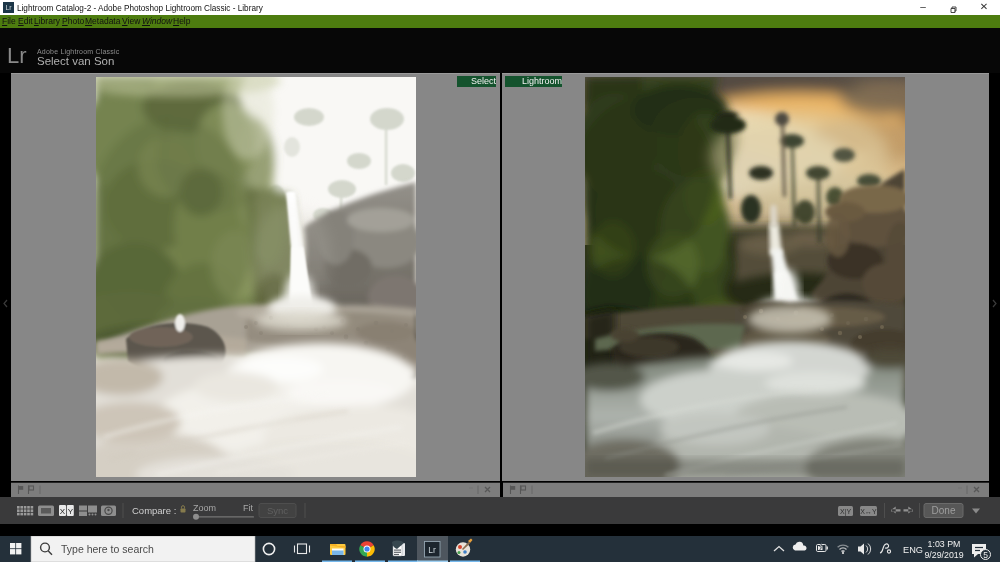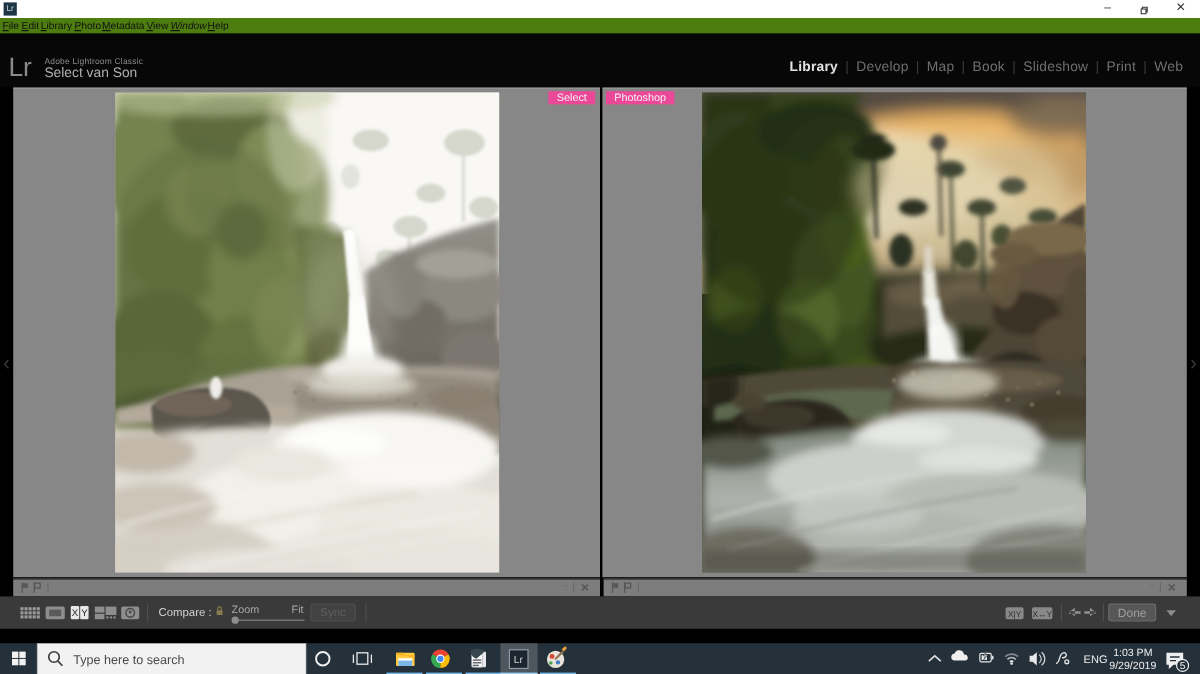--- a/index.html
+++ b/index.html
@@ -20,34 +20,35 @@
   #lrlogo{left:7px;top:45px;font-size:22px;color:#8a8a8a;line-height:22px;}
   #lrsub{left:37px;top:48px;font-size:7px;color:#8e8e8e;letter-spacing:0.2px;}
   #lrname{left:37px;top:55px;font-size:11.5px;color:#b0b0b0;}
   #modules{right:14px;top:50px;font-size:11.5px;color:#6f6f6f;letter-spacing:0.2px;}
   #modules b{color:#e4e4e4;font-weight:bold;}
   #modules span.sep{color:#3c3c3c;padding:0 6px;}
   
   #content{left:0;top:73px;width:1000px;height:409px;background:#000;}
   #paneL{left:11px;top:0px;width:489px;height:408px;background:#878787;border-top:1px solid #9a9a9a;}
   #paneR{left:502px;top:0px;width:487px;height:408px;background:#878787;border-top:1px solid #9a9a9a;}
-  .chip{position:absolute;top:3px;height:11px;background:#ec4899;color:#f2f2f2;font-size:9px;line-height:11px;text-align:center;}
+  .chip{position:absolute;top:3px;height:11px;background:#14532d;color:#f2f2f2;font-size:9px;line-height:11px;text-align:right;}
   
   .fsbar{top:409px;height:15px;background:#7d7d7d;border-top:1px solid #252525;}
   
   #toolbar{left:0px;top:497px;width:1000px;height:27px;background:#3a3a3b;}
   
   #taskbar{left:0;top:536px;width:1000px;height:26px;background:#24303a;}
 </style>
 </head>
 <body>
 <div id="stage">
 
   <div class="abs" id="titlebar"></div>
   <div class="abs" id="titleicon">Lr</div>
+  <div class="abs" id="titletext">Lightroom Catalog-2 - Adobe Photoshop Lightroom Classic - Library</div>
   <div class="abs wbtn" style="left:916px;font-size:10px;line-height:13px;">–</div>
   <div class="abs wbtn" style="left:946px;"><svg width="8" height="8" style="margin-top:3px" viewBox="0 0 8 8">
         <path d="M2 2.5h4v4H2z M3 2.5V1h4v4H5.6" fill="none" stroke="#333" stroke-width="0.9"></path>
       </svg></div>
   <div class="abs wbtn" style="left:977px;font-size:10px;line-height:14px;">✕</div>
 
   <div class="abs" id="menubar">
     <span class="menu" style="left:2px;"><u>F</u>ile</span>
     <span class="menu" style="left:18px;"><u>E</u>dit</span>
     <span class="menu" style="left:34px;"><u>L</u>ibrary</span>
@@ -55,27 +56,26 @@
     <span class="menu" style="left:85px;"><u>M</u>etadata</span>
     <span class="menu" style="left:122px;text-align:right;"><u>V</u>iew</span>
     <span class="menu" style="left:142px;font-style:italic;"><u>W</u>indow</span>
     <span class="menu" style="left:173px;text-align:right;"><u>H</u>elp</span>
   </div>
 
   <div class="abs" id="lrheader"></div>
   <div class="abs" id="lrlogo">Lr</div>
   <div class="abs" id="lrsub">Adobe Lightroom Classic</div>
   <div class="abs" id="lrname">Select van Son</div>
-  <div class="abs" id="modules"><b>Library</b><span class="sep">|</span>Develop<span class="sep">|</span>Map<span class="sep">|</span>Book<span class="sep">|</span>Slideshow<span class="sep">|</span>Print<span class="sep">|</span>Web</div>
 
   <div class="abs" id="content">
     <div class="abs" id="paneL"></div>
     <div class="abs" id="paneR"></div>
     <div class="abs chip" style="left:457px;width:39px;">Select</div>
-    <div class="abs chip" style="left:505px;width:57px;">Photoshop</div>
+    <div class="abs chip" style="left:505px;width:57px;">Lightroom</div>
     <svg class="abs" id="photoL" style="left:96px;top:4px;" width="320" height="400" viewBox="0 0 320 400">
       <defs>
         <filter id="b1" x="-20%" y="-20%" width="140%" height="140%">
             <feGaussianBlur stdDeviation="1.2"></feGaussianBlur>
           </filter>
         <filter id="b2" x="-20%" y="-20%" width="140%" height="140%">
             <feGaussianBlur stdDeviation="2.5"></feGaussianBlur>
           </filter>
         <filter id="b4" x="-20%" y="-20%" width="140%" height="140%">
             <feGaussianBlur stdDeviation="4"></feGaussianBlur>

